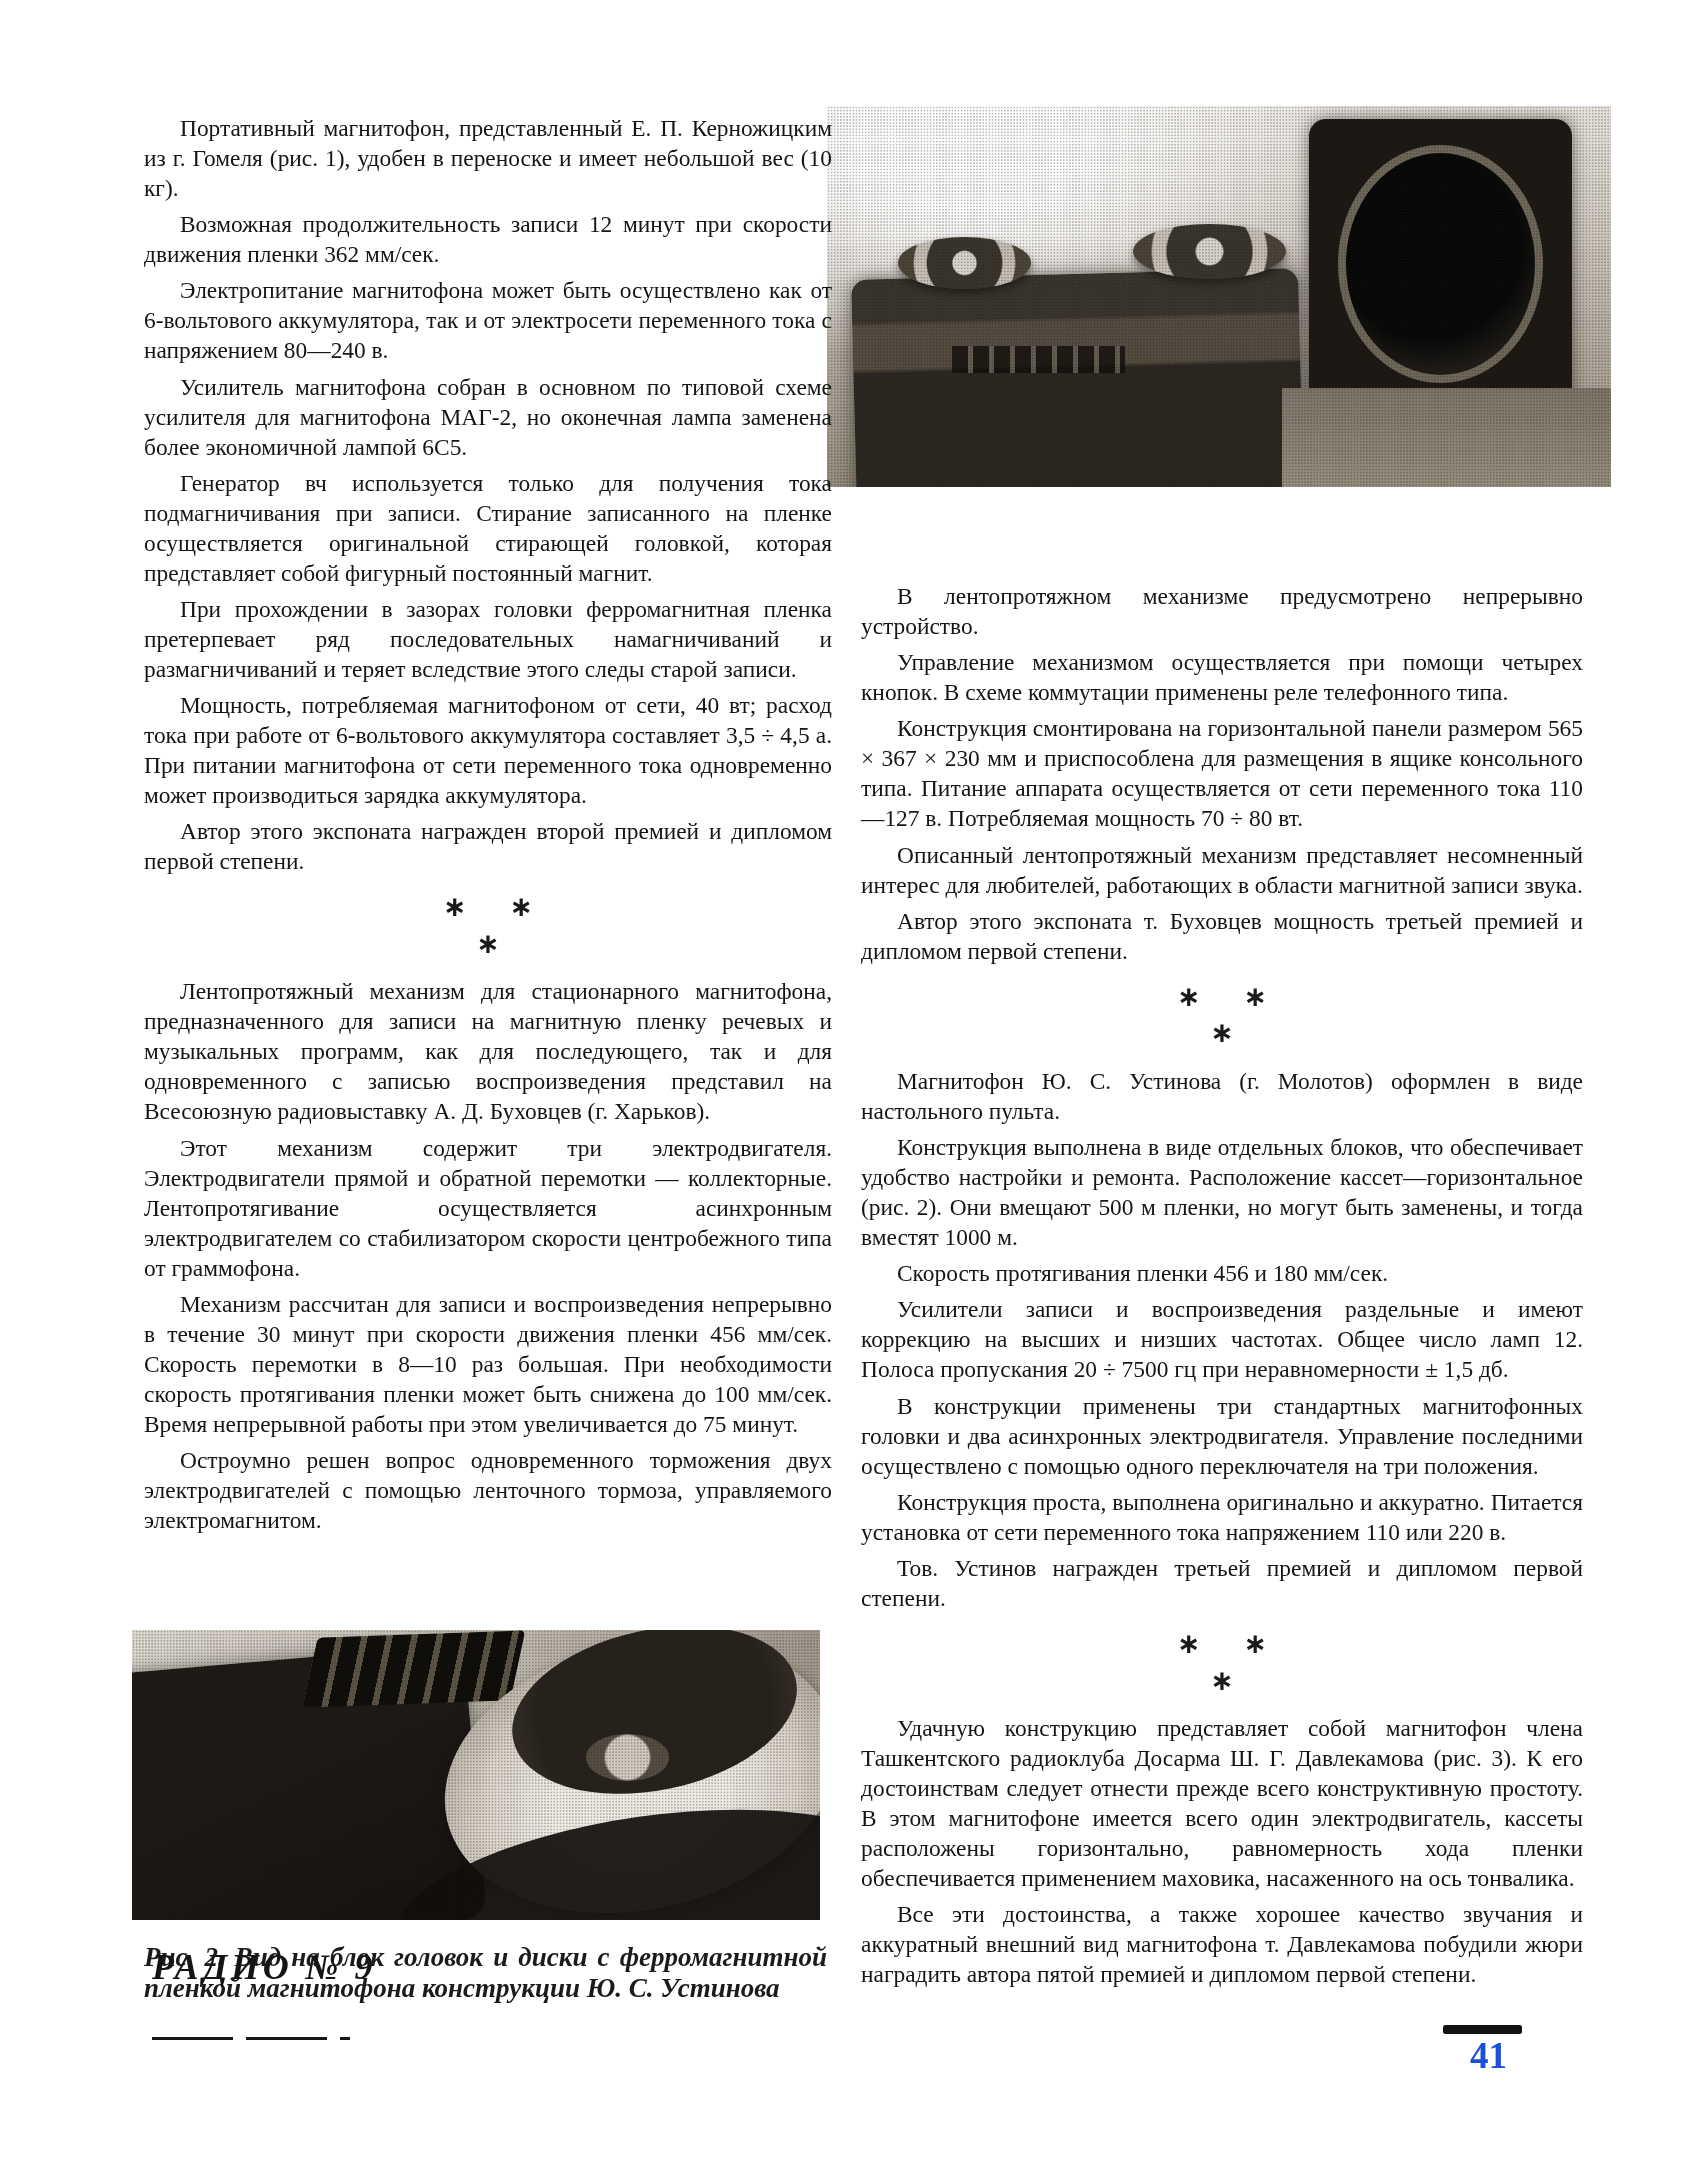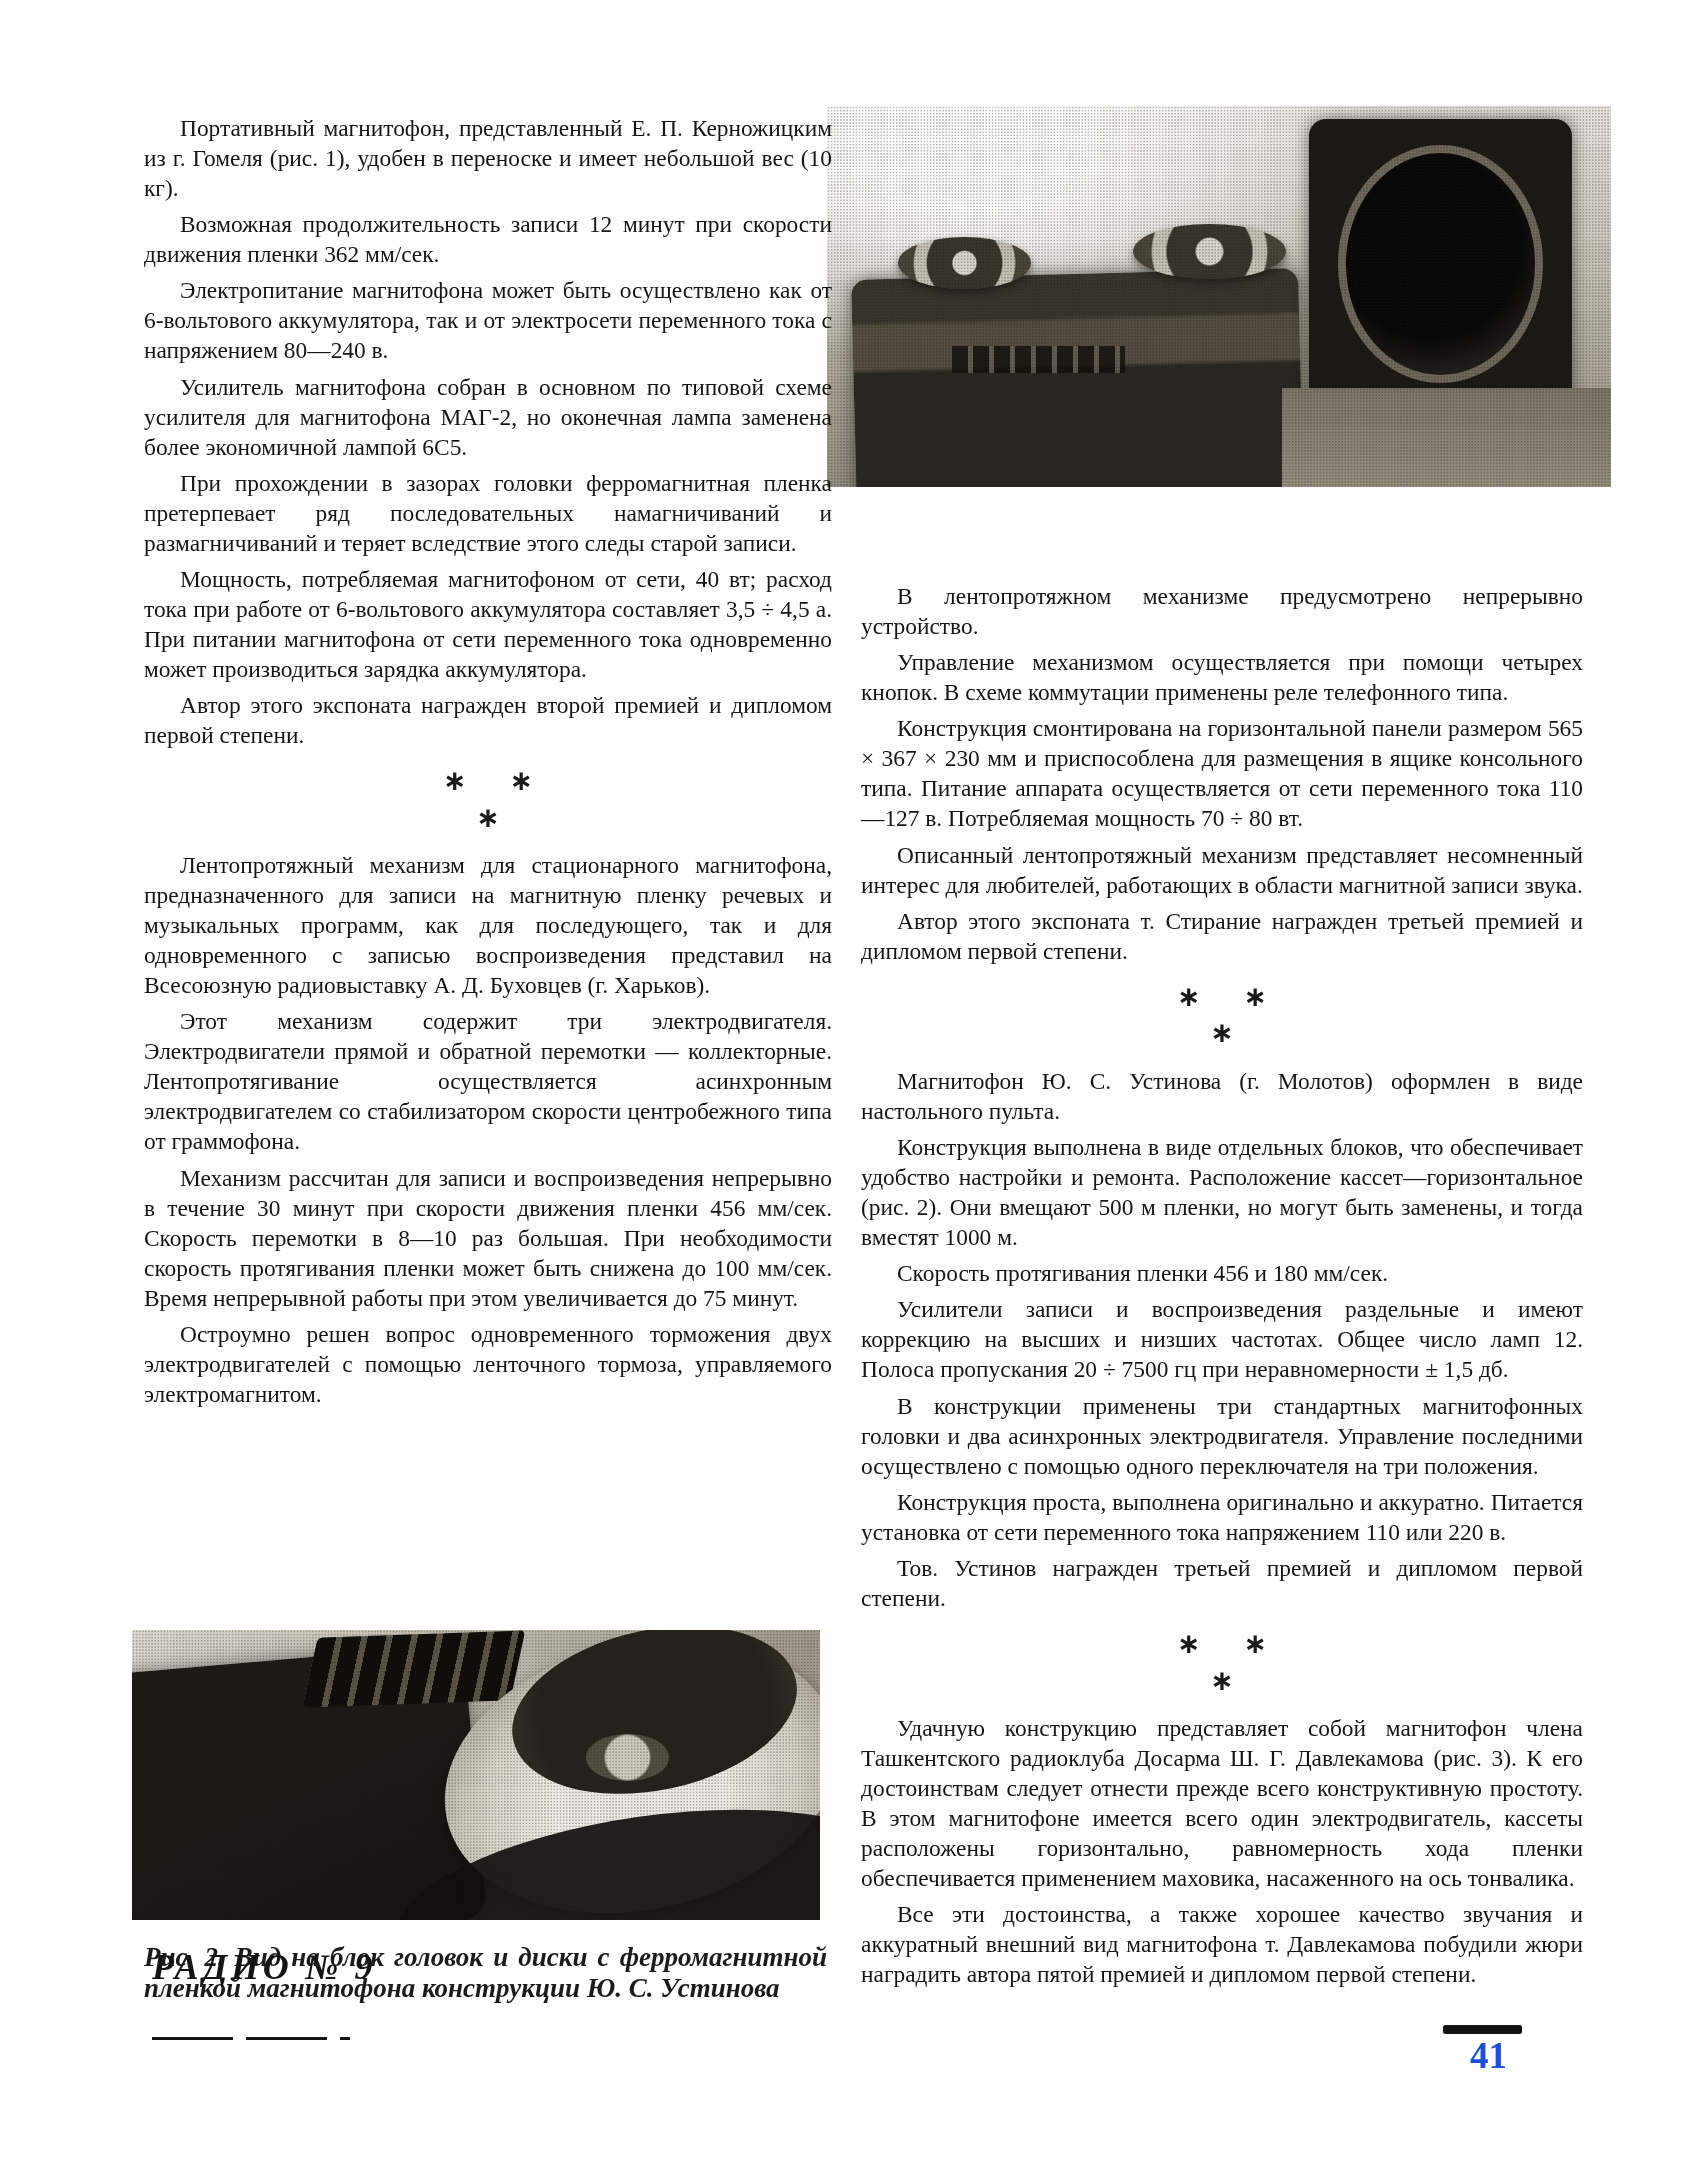--- a/index.html
+++ b/index.html
@@ -182,20 +182,21 @@
     <div class="f3-base"></div>
     <div class="dots"></div>
   </div>
 
 
   <div class="col" id="col-left">
     <p class="para">Портативный магнитофон, представленный Е. П. Керножицким из г. Гомеля (рис. 1), удобен в переноске и имеет небольшой вес (10 кг).</p>
     <p class="para">Возможная продолжительность записи 12 минут при скорости движения пленки 362 мм/сек.</p>
     <p class="para">Электропитание магнитофона может быть осуществлено как от 6-вольтового аккумулятора, так и от электросети переменного тока с напряжением 80—240 в.</p>
     <p class="para">Усилитель магнитофона собран в основном по типовой схеме усилителя для магнитофона МАГ-2, но оконечная лампа заменена более экономичной лампой 6С5.</p>
+    <p class="para">Генератор вч используется только для получения тока подмагничивания при записи. Стирание записанного на пленке осуществляется оригинальной стирающей головкой, которая представляет собой фигурный постоянный магнит.</p>
     <p class="para">При прохождении в зазорах головки ферромагнитная пленка претерпевает ряд последовательных намагничиваний и размагничиваний и теряет вследствие этого следы старой записи.</p>
     <p class="para">Мощность, потребляемая магнитофоном от сети, 40 вт; расход тока при работе от 6-вольтового аккумулятора составляет 3,5 ÷ 4,5 а. При питании магнитофона от сети переменного тока одновременно может производиться зарядка аккумулятора.</p>
     <p class="para">Автор этого экспоната награжден второй премией и дипломом первой степени.</p>
 
     <div class="separator">
       <div class="sep-row"><span>∗</span><span class="gap"></span><span>∗</span></div>
       <div class="sep-row sep-row2"><span>∗</span></div>
     </div>
 
     <p class="para">Лентопротяжный механизм для стационарного магнитофона, предназначенного для записи на магнитную пленку речевых и музыкальных программ, как для последующего, так и для одновременного с записью воспроизведения представил на Всесоюзную радиовыставку А. Д. Буховцев (г. Харьков).</p>
@@ -215,21 +216,21 @@
     <div class="dots"></div>
   </div>
 
   <div class="caption" id="fig2-caption">Рис. 2. Вид на блок головок и диски с ферромагнитной пленкой магнитофона конструкции Ю. С. Устинова</div>
 
   <div class="col" id="col-right">
     <p class="para">В лентопротяжном механизме предусмотрено непрерывно устройство.</p>
     <p class="para">Управление механизмом осуществляется при помощи четырех кнопок. В схеме коммутации применены реле телефонного типа.</p>
     <p class="para">Конструкция смонтирована на горизонтальной панели размером 565 × 367 × 230 мм и приспособлена для размещения в ящике консольного типа. Питание аппарата осуществляется от сети переменного тока 110—127 в. Потребляемая мощность 70 ÷ 80 вт.</p>
     <p class="para">Описанный лентопротяжный механизм представляет несомненный интерес для любителей, работающих в области магнитной записи звука.</p>
-    <p class="para">Автор этого экспоната т. Стирание награжден третьей премией и дипломом первой степени.</p>
+    <p class="para">Автор этого экспоната т. Буховцев мощность третьей премией и дипломом первой степени.</p>
 
     <div class="separator">
       <div class="sep-row"><span>∗</span><span class="gap"></span><span>∗</span></div>
       <div class="sep-row sep-row2"><span>∗</span></div>
     </div>
 
     <p class="para">Магнитофон Ю. С. Устинова (г. Молотов) оформлен в виде настольного пульта.</p>
     <p class="para">Конструкция выполнена в виде отдельных блоков, что обеспечивает удобство настройки и ремонта. Расположение кассет—горизонтальное (рис. 2). Они вмещают 500 м пленки, но могут быть заменены, и тогда вместят 1000 м.</p>
     <p class="para">Скорость протягивания пленки 456 и 180 мм/сек.</p>
     <p class="para">Усилители записи и воспроизведения раздельные и имеют коррекцию на высших и низших частотах. Общее число ламп 12. Полоса пропускания 20 ÷ 7500 гц при неравномерности ± 1,5 дб.</p>

